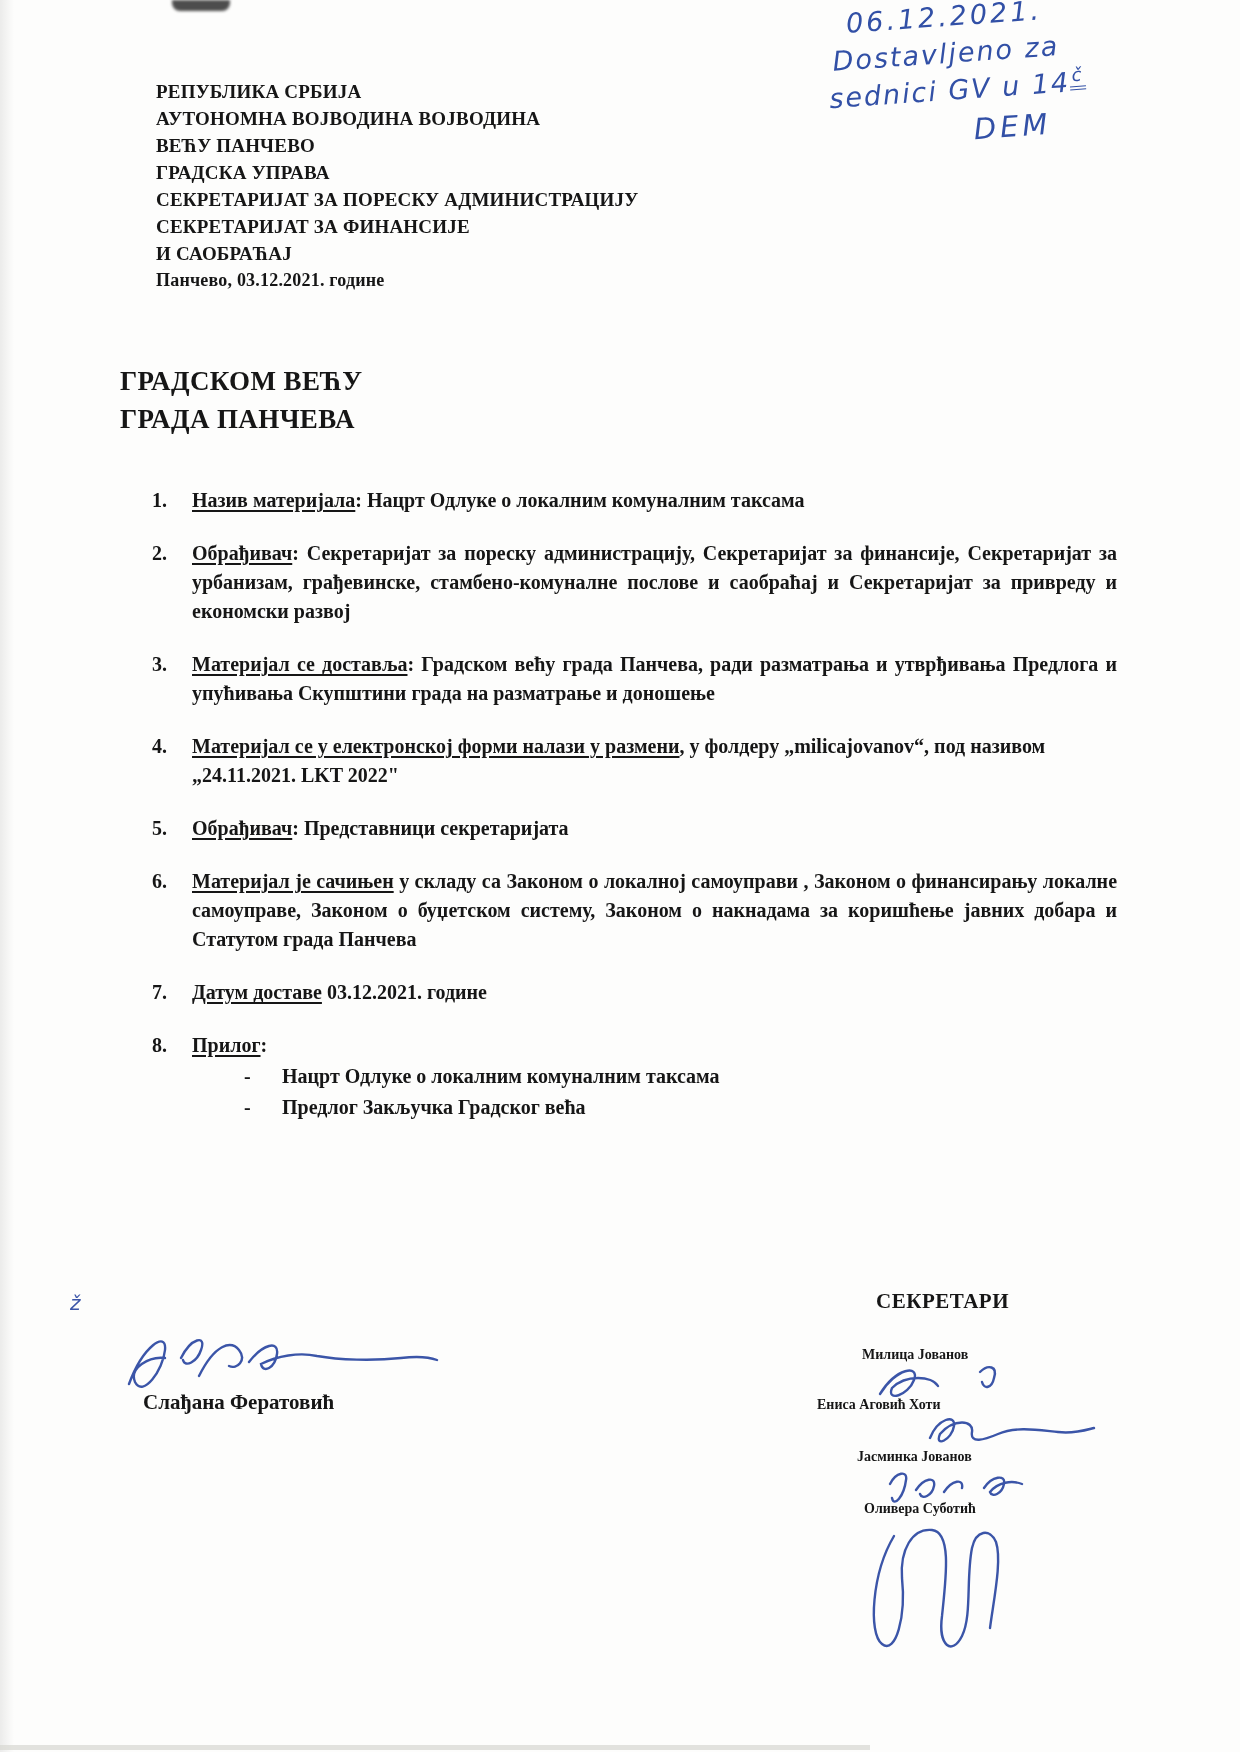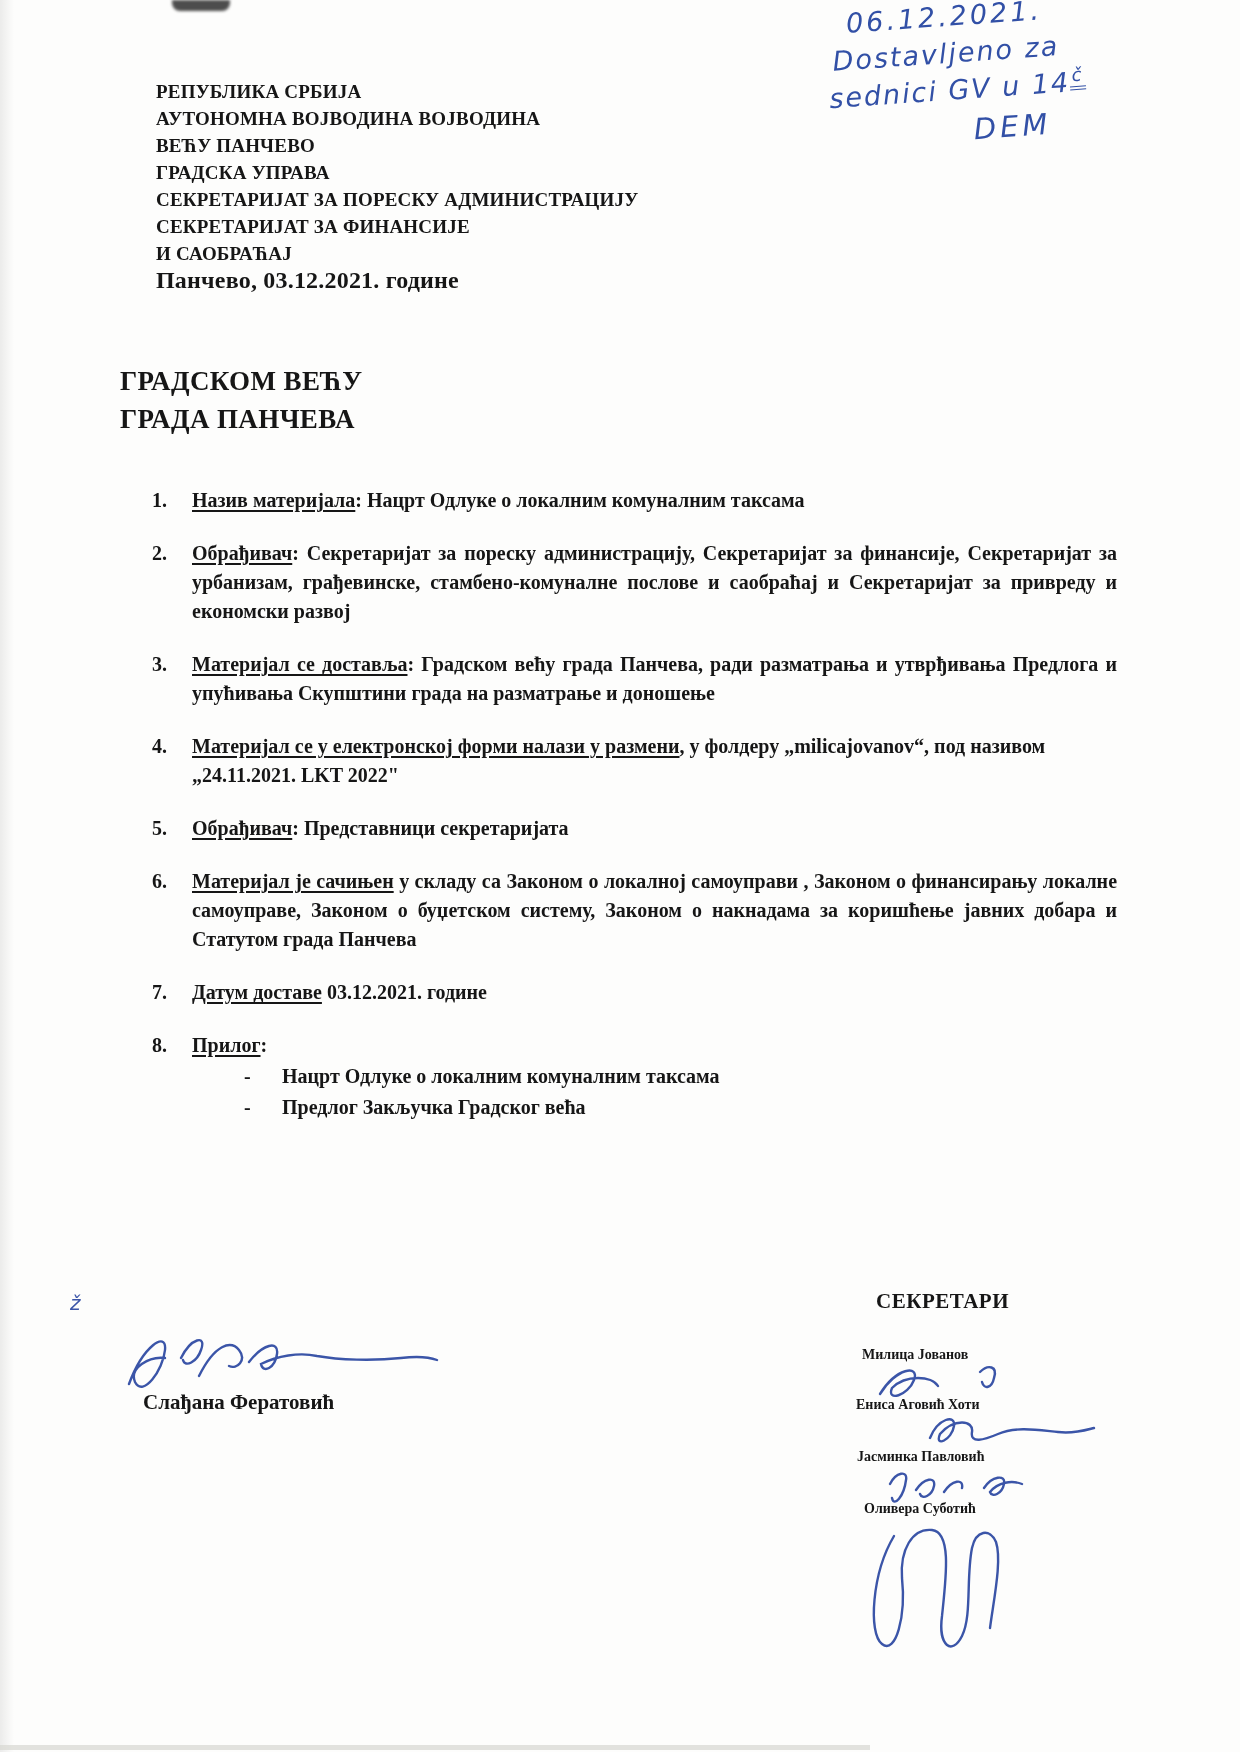--- a/index.html
+++ b/index.html
@@ -23,21 +23,21 @@
   }
   .strip-bottom{
     position:absolute;left:0;bottom:2px;width:870px;height:5px;
     background:#d8d8d2;opacity:.7;filter:blur(.5px);
   }
   
   .header{
     position:absolute;left:120px;top:78px;width:930px;
     font-weight:bold;font-size:19px;line-height:27px;letter-spacing:.2px;margin-left:36px;
   }
-  .dateline{font-size:24px;}
+  .dateline{font-size:18px;}
   
   .handnote{
     position:absolute;left:815px;top:10px;width:400px;
     color:#3250a6;
     font-family:"DejaVu Sans",sans-serif;
     font-style:italic;
     transform:rotate(-4deg);
     transform-origin:left top;
   }
   .handnote .n1{font-size:27px;letter-spacing:3px;margin-left:30px;}
@@ -74,21 +74,21 @@
   .sig-left-name{
     position:absolute;left:143px;top:1390px;
     font-weight:bold;font-size:21px;
   }
   .sig-right-title{
     position:absolute;left:876px;top:1289px;
     font-weight:bold;font-size:21px;letter-spacing:.5px;
   }
   .rname{position:absolute;font-weight:bold;font-size:14px;white-space:nowrap;}
   .rname.n1{left:862px;top:1347px;}
-  .rname.n2{left:856px;top:1397px;}
+  .rname.n2{left:817px;top:1397px;}
   .rname.n3{left:857px;top:1449px;}
   .rname.n4{left:864px;top:1501px;}
   svg.sig{position:absolute;overflow:visible;}
   svg.sig path{fill:none;stroke:#3b55a8;stroke-width:2.4;stroke-linecap:round;}
 </style>
 </head>
 <body>
 
 <div class="page">
 
@@ -185,21 +185,21 @@
   <div class="rname n1">Милица Јованов</div>
   <svg class="sig" style="left:872px;top:1358px;" width="170" height="46" viewBox="0 0 170 46">
     <path d="M8 36 C24 10 48 6 42 22 C36 38 14 44 20 30 C34 16 60 18 66 28 M108 14 C116 6 126 8 122 20 C120 30 112 32 110 24"></path>
   </svg>
 
   <div class="rname n2">Ениса Аговић Хоти</div>
   <svg class="sig" style="left:918px;top:1410px;" width="180" height="42" viewBox="0 0 180 42">
     <path d="M12 28 C20 8 38 4 36 16 C34 30 16 38 22 24 C36 8 56 10 54 22 C52 34 66 30 80 24 C98 16 120 20 140 22 C156 24 168 20 176 18"></path>
   </svg>
 
-  <div class="rname n3">Јасминка  Павловић</div>
+  <div class="rname n3">Јасминка  Јованов</div>
   <svg class="sig" style="left:880px;top:1466px;" width="165" height="44" viewBox="0 0 165 44">
     <path d="M10 18 C16 6 28 4 26 14 C24 30 14 42 12 32 M36 24 C44 12 56 10 54 20 C52 30 42 34 40 28 M64 26 C72 14 84 12 82 22 M104 22 C112 10 126 8 124 18 C122 28 112 32 110 26 C118 16 132 14 142 18"></path>
   </svg>
 
   <div class="rname n4">Оливера Суботић</div>
   <svg class="sig" style="left:860px;top:1518px;" width="165" height="150" viewBox="0 0 165 150">
     <path d="M34 18 C12 55 8 115 22 126 C36 137 46 98 42 60 C40 32 52 10 72 12 C92 14 86 60 82 98 C78 128 92 138 102 118 C112 98 106 60 112 30 C116 12 130 10 136 24 C142 42 134 80 130 110"></path>
   </svg>
 
 </div>

